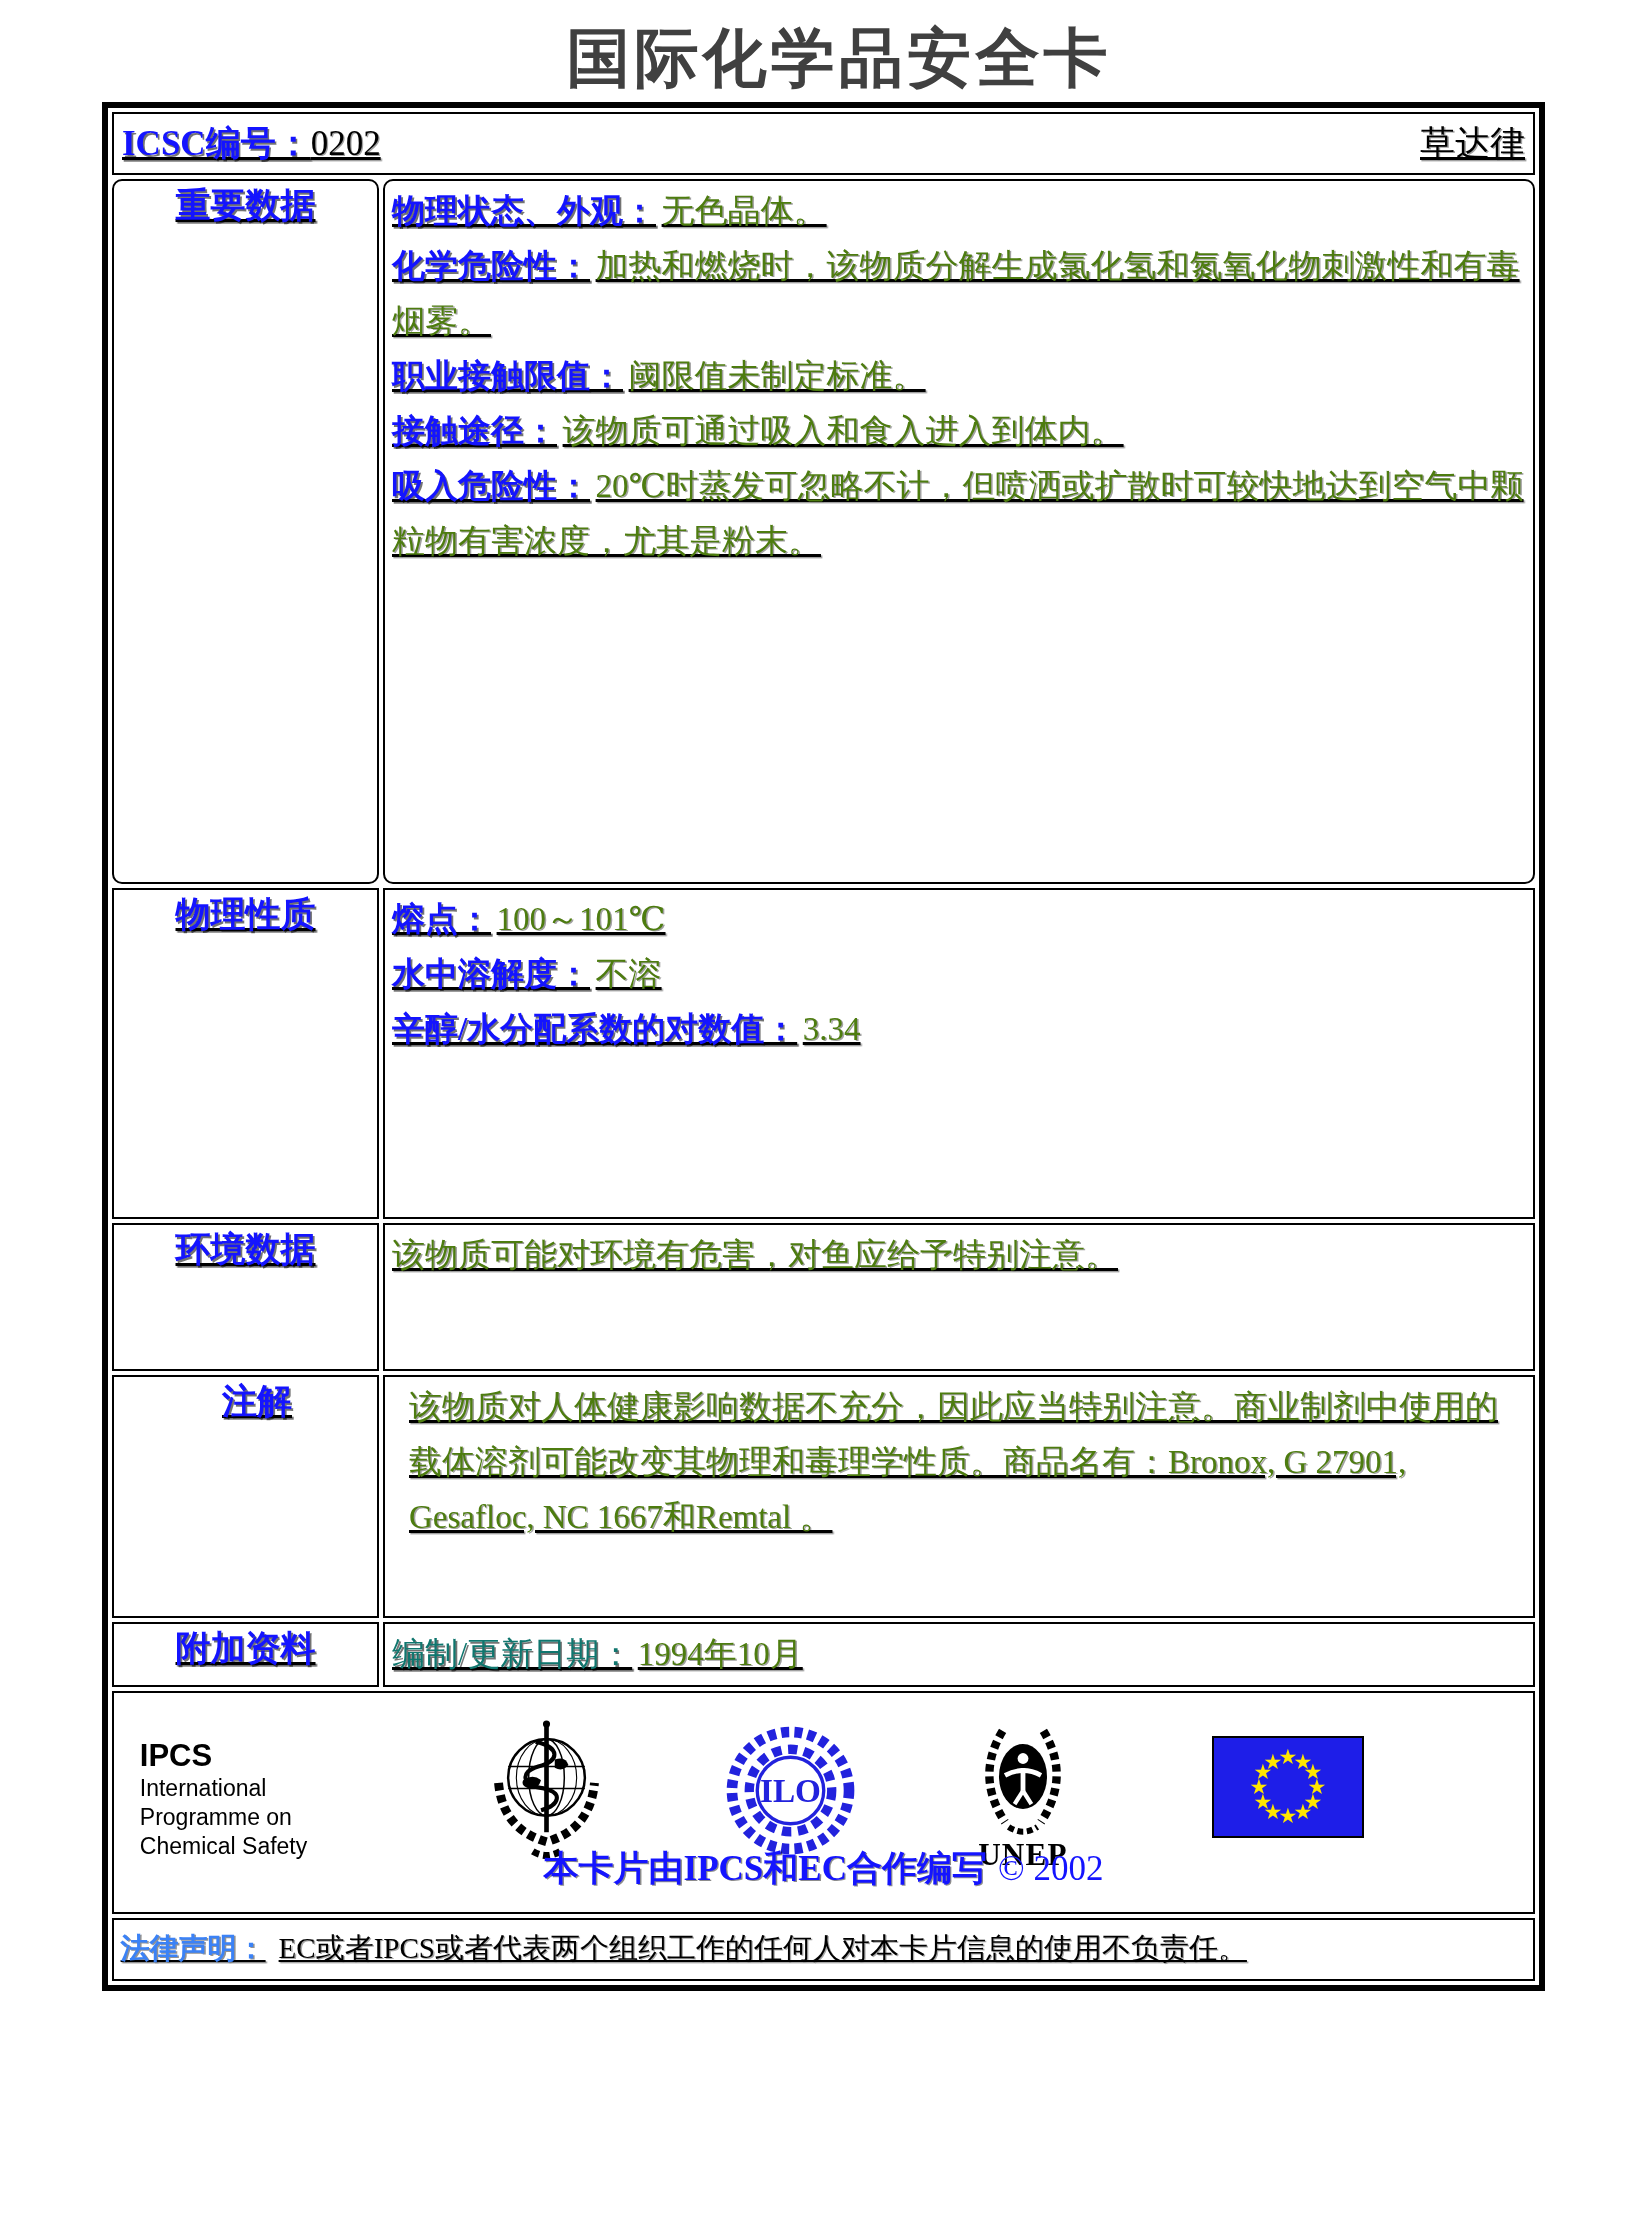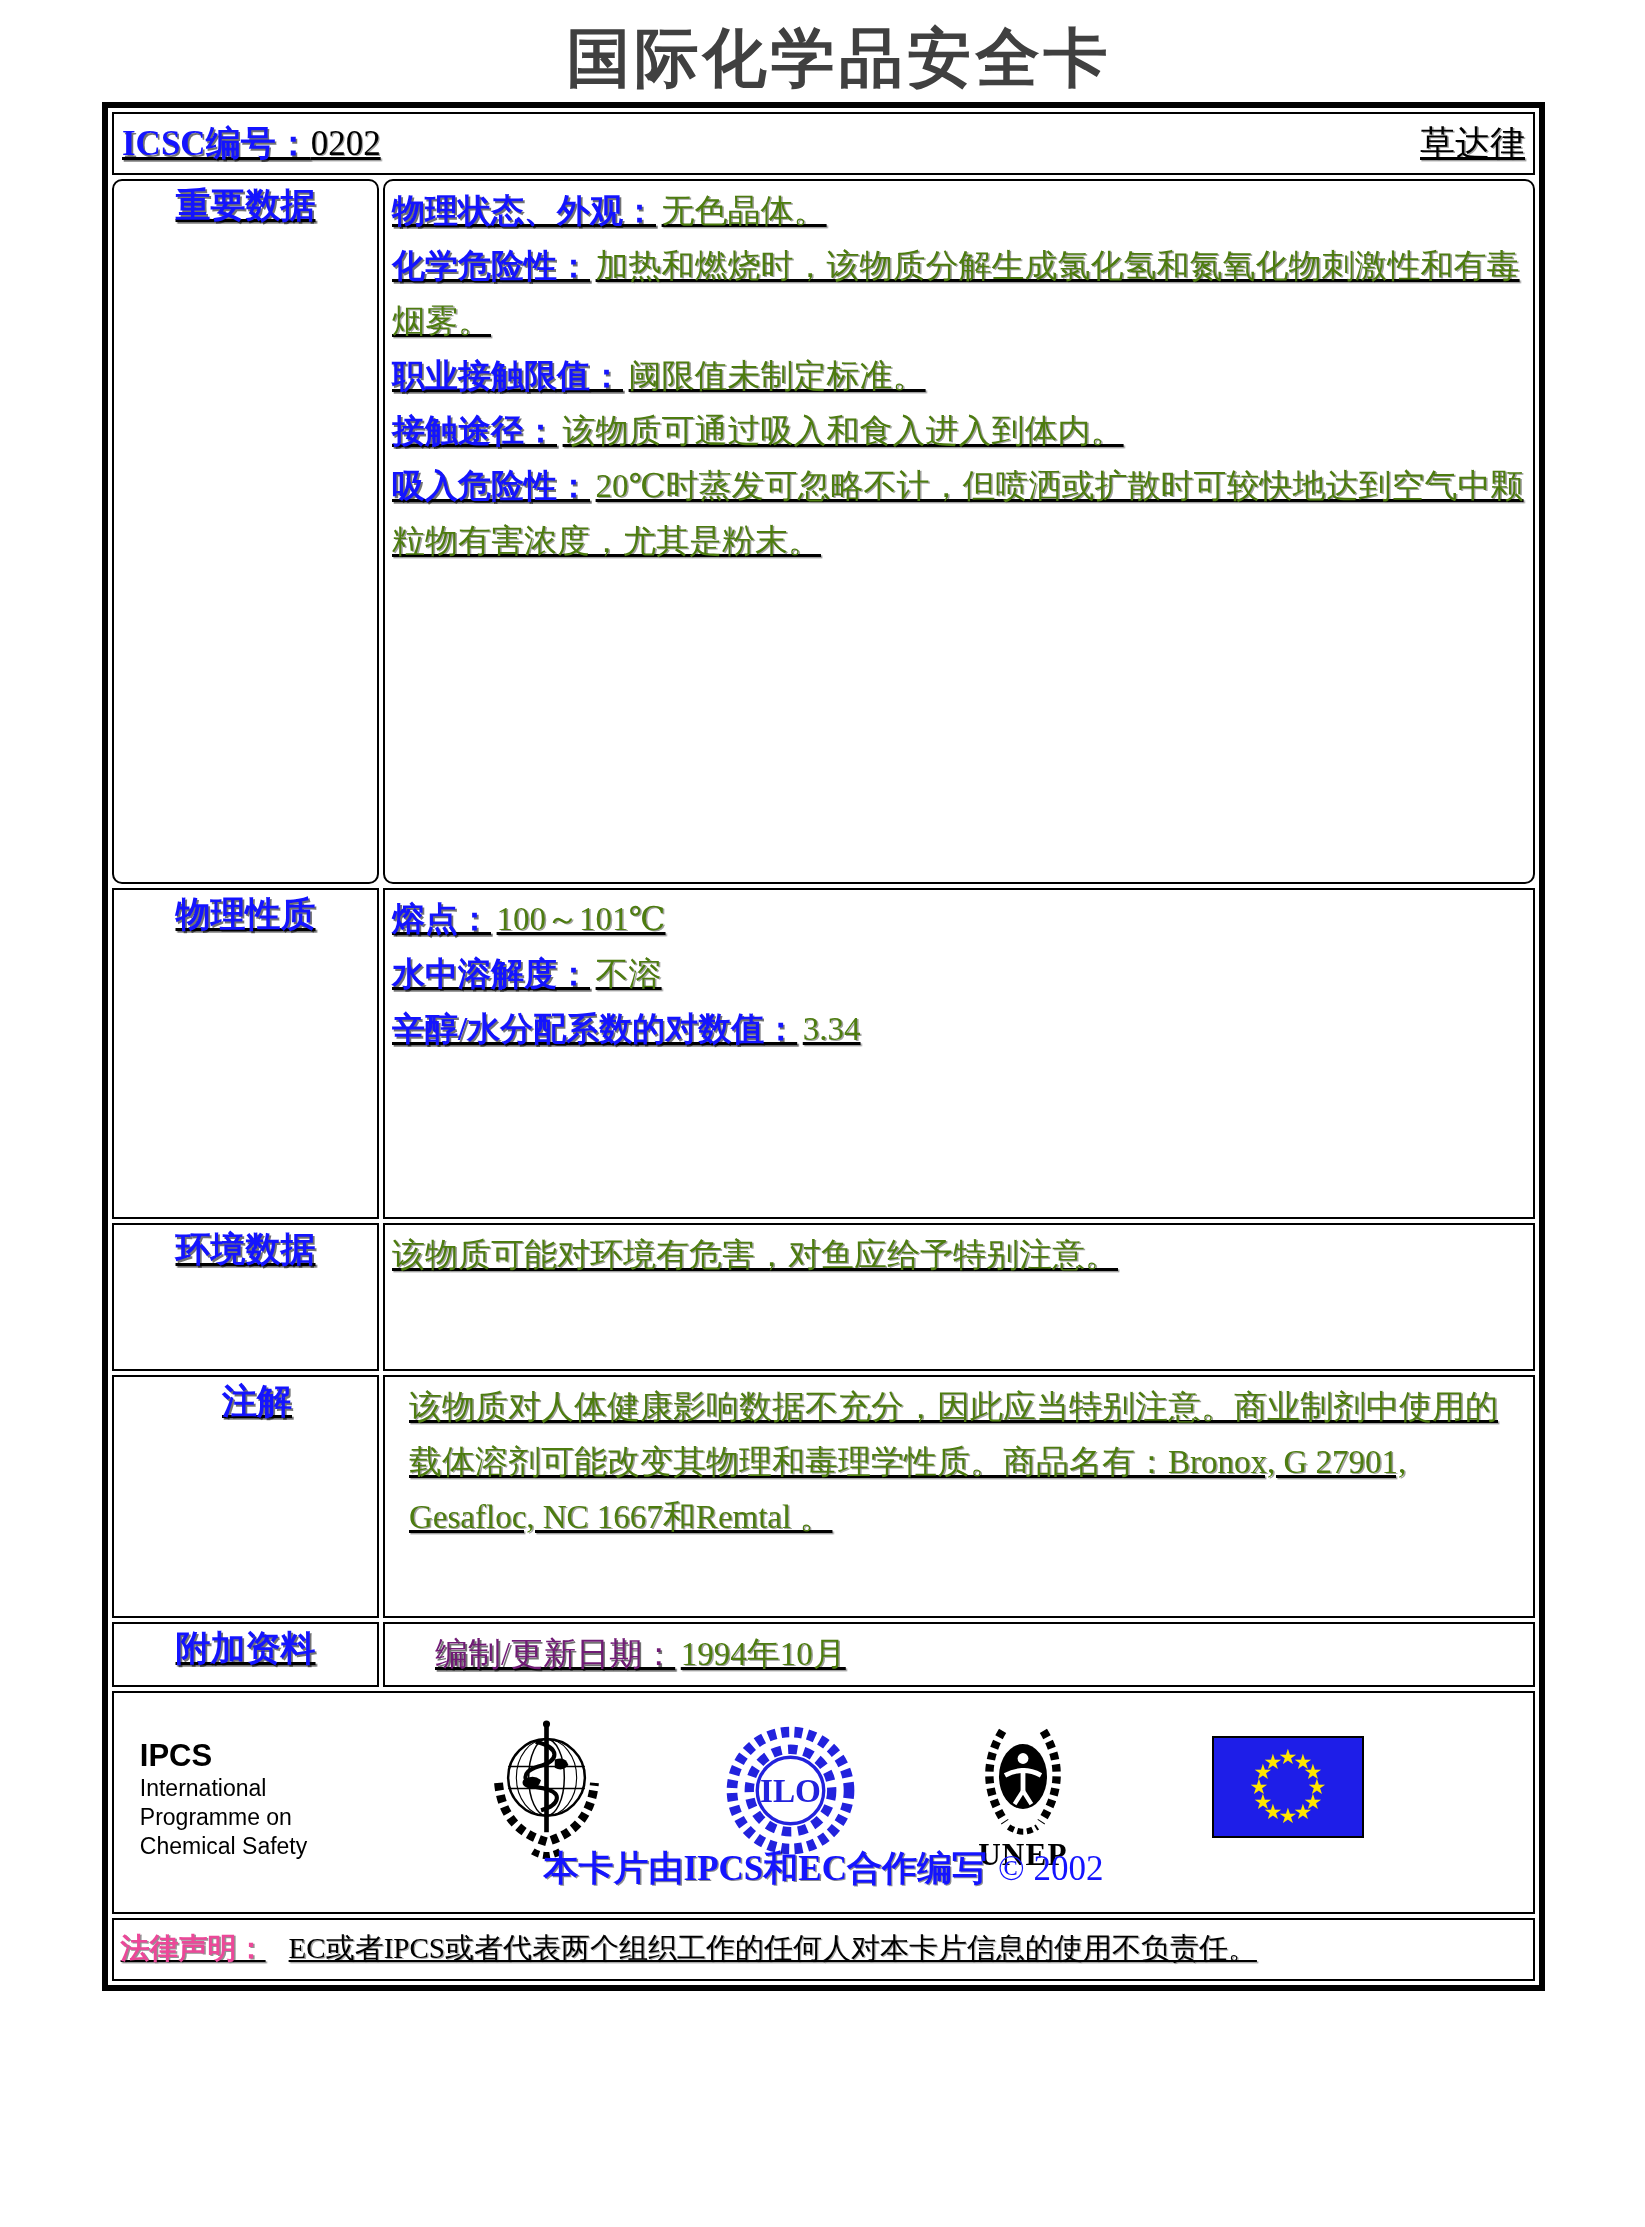--- a/index.html
+++ b/index.html
@@ -72,21 +72,21 @@
   .eu-star::before { content:"★"; }
   .footer-caption {
     position:absolute; left:0; bottom:4.2px; width:100%; text-align:center;
     font-size:35px; color:#1414ff;
   }
   .footer-caption .cap-main { font-weight:bold; text-shadow:1.4px 1.4px 0 rgba(0,0,0,0.45); }
   .footer-caption .cap-copy { font-weight:normal; margin-left:11.2px;margin-top:41px; }
   
   td.legal-cell { height:57px; }
   .legal-flex { display:flex; align-items:center; height:57px; padding:0 5.6px; font-size:29px; }
-  .legal-label { font-weight:bold; color:#ec4899; margin-right:23px;
+  .legal-label { font-weight:bold; color:#3b82f6; margin-right:13px;
                  text-shadow:1.4px 1.4px 0 rgba(120,120,120,0.8); }
   .legal-text { color:#000; text-shadow:1.4px 1.4px 0 rgba(140,140,140,0.75); }
 </style>
 </head>
 <body>
 
 <div class="page-title">国际化学品安全卡</div>
 
 <table class="card">
   <colgroup>
@@ -136,21 +136,21 @@
   <tr>
     <td class="lbl h-notes">注解</td>
     <td class="content h-notes">
       <p class="plain">该物质对人体健康影响数据不充分，因此应当特别注意。商业制剂中使用的载体溶剂可能改变其物理和毒理学性质。商品名有：Bronox, G 27901, Gesafloc, NC 1667和Remtal 。</p>
     </td>
   </tr>
 
   <tr>
     <td class="lbl h-addl">附加资料</td>
     <td class="content h-addl">
-      <p><span class="term bterm black-text" style="color:#701a75;margin-left:43px;">编制/更新日期：</span><span class="val">1994年10月</span></p>
+      <p><span class="term bterm black-text" style="color:#0f766e;">编制/更新日期：</span><span class="val">1994年10月</span></p>
     </td>
   </tr>
 
   <tr>
     <td colspan="2" class="logos-cell">
       <div class="logos-wrap">
         <div class="ipcs-block">
           <div class="ipcs-acronym">IPCS</div>
           <div class="ipcs-line">International</div>
           <div class="ipcs-line">Programme on</div>

